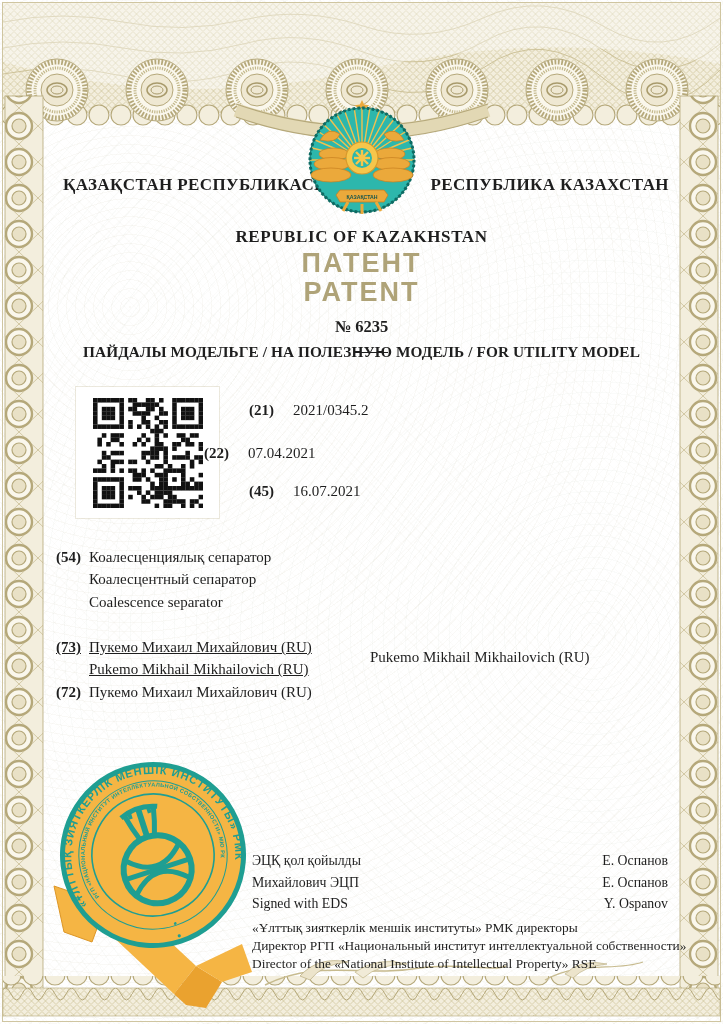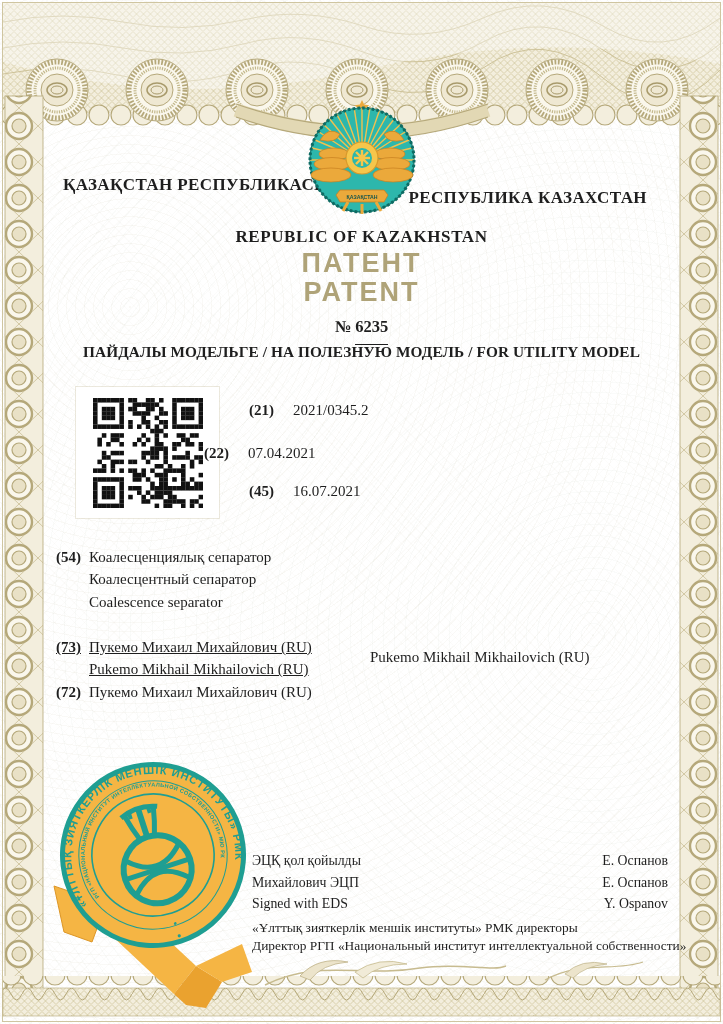--- a/index.html
+++ b/index.html
@@ -10,27 +10,27 @@
     background-image:
       repeating-radial-gradient(circle at 18% 30%, rgba(186,176,142,.075) 0 1px, transparent 1px 9px),
       repeating-radial-gradient(circle at 82% 62%, rgba(168,186,168,.06) 0 1px, transparent 1px 11px),
       repeating-linear-gradient(45deg, rgba(200,190,160,.05) 0 1px, transparent 1px 7px),
       repeating-linear-gradient(-45deg, rgba(200,190,160,.05) 0 1px, transparent 1px 7px);
   }
   .abs{position:absolute;}
   .border-svg{position:absolute;left:0;top:0;}
   .hdr-country{font-weight:bold;font-size:17px;letter-spacing:.4px;white-space:nowrap;}
   .hdr-kk{left:63px;top:175px;}
-  .hdr-ru{right:76px;top:175px;margin-top:13px;}
+  .hdr-ru{right:54px;top:175px;}
   .republic-en{left:0;right:0;top:227px;text-align:center;font-weight:bold;font-size:17px;letter-spacing:.6px;}
   .doc-type{left:0;right:0;top:249px;text-align:center;
     font-family:"Liberation Sans","DejaVu Sans",sans-serif;font-weight:bold;
     font-size:27px;line-height:29px;color:#afa378;letter-spacing:2px;}
   .number-line{left:0;right:0;top:317px;text-align:center;font-weight:bold;font-size:16.5px;}
-  .number-line .num{border-bottom:1.6px solid #1e1e1e;padding-bottom:8px;}
+  .number-line .num{border-bottom:1.6px solid #1e1e1e;padding-bottom:16px;}
   .subject-line{left:0;right:0;top:343px;text-align:center;font-weight:bold;font-size:15.3px;letter-spacing:.1px;}
   .qr-card{left:76px;top:387px;width:143px;height:131px;background:#fff;
     box-shadow:0 0 0 1px rgba(200,192,160,.35);display:flex;align-items:center;justify-content:center;}
   .field-row{left:204px;font-size:15px;white-space:nowrap;}
   .field-row .code{font-weight:bold;display:inline-block;width:34px;}
   .field-row .val{margin-left:10px;}
   .f0{top:402px;padding-left:45px;} .f1{top:445px;} .f2{top:483px;padding-left:45px;}
   .sec{left:56px;font-size:15px;line-height:22.3px;display:flex;}
   .sec .code{font-weight:bold;width:33px;flex:0 0 33px;}
   .sec .lines{white-space:nowrap;}
@@ -577,15 +577,16 @@
     </div>
     <div class="sig-row">
       <span>Signed with EDS</span>
       <span>Y. Ospanov</span>
     </div>
   </div>
 
   <div class="abs footer-block">
     <div>«Ұлттық зияткерлік меншік институты» РМК директоры</div>
     <div>Директор РГП «Национальный институт интеллектуальной собственности»</div>
+    <div>Director of the «National Institute of Intellectual Property» RSE</div>
   </div>
 
 </div>
 
 </body></html>

